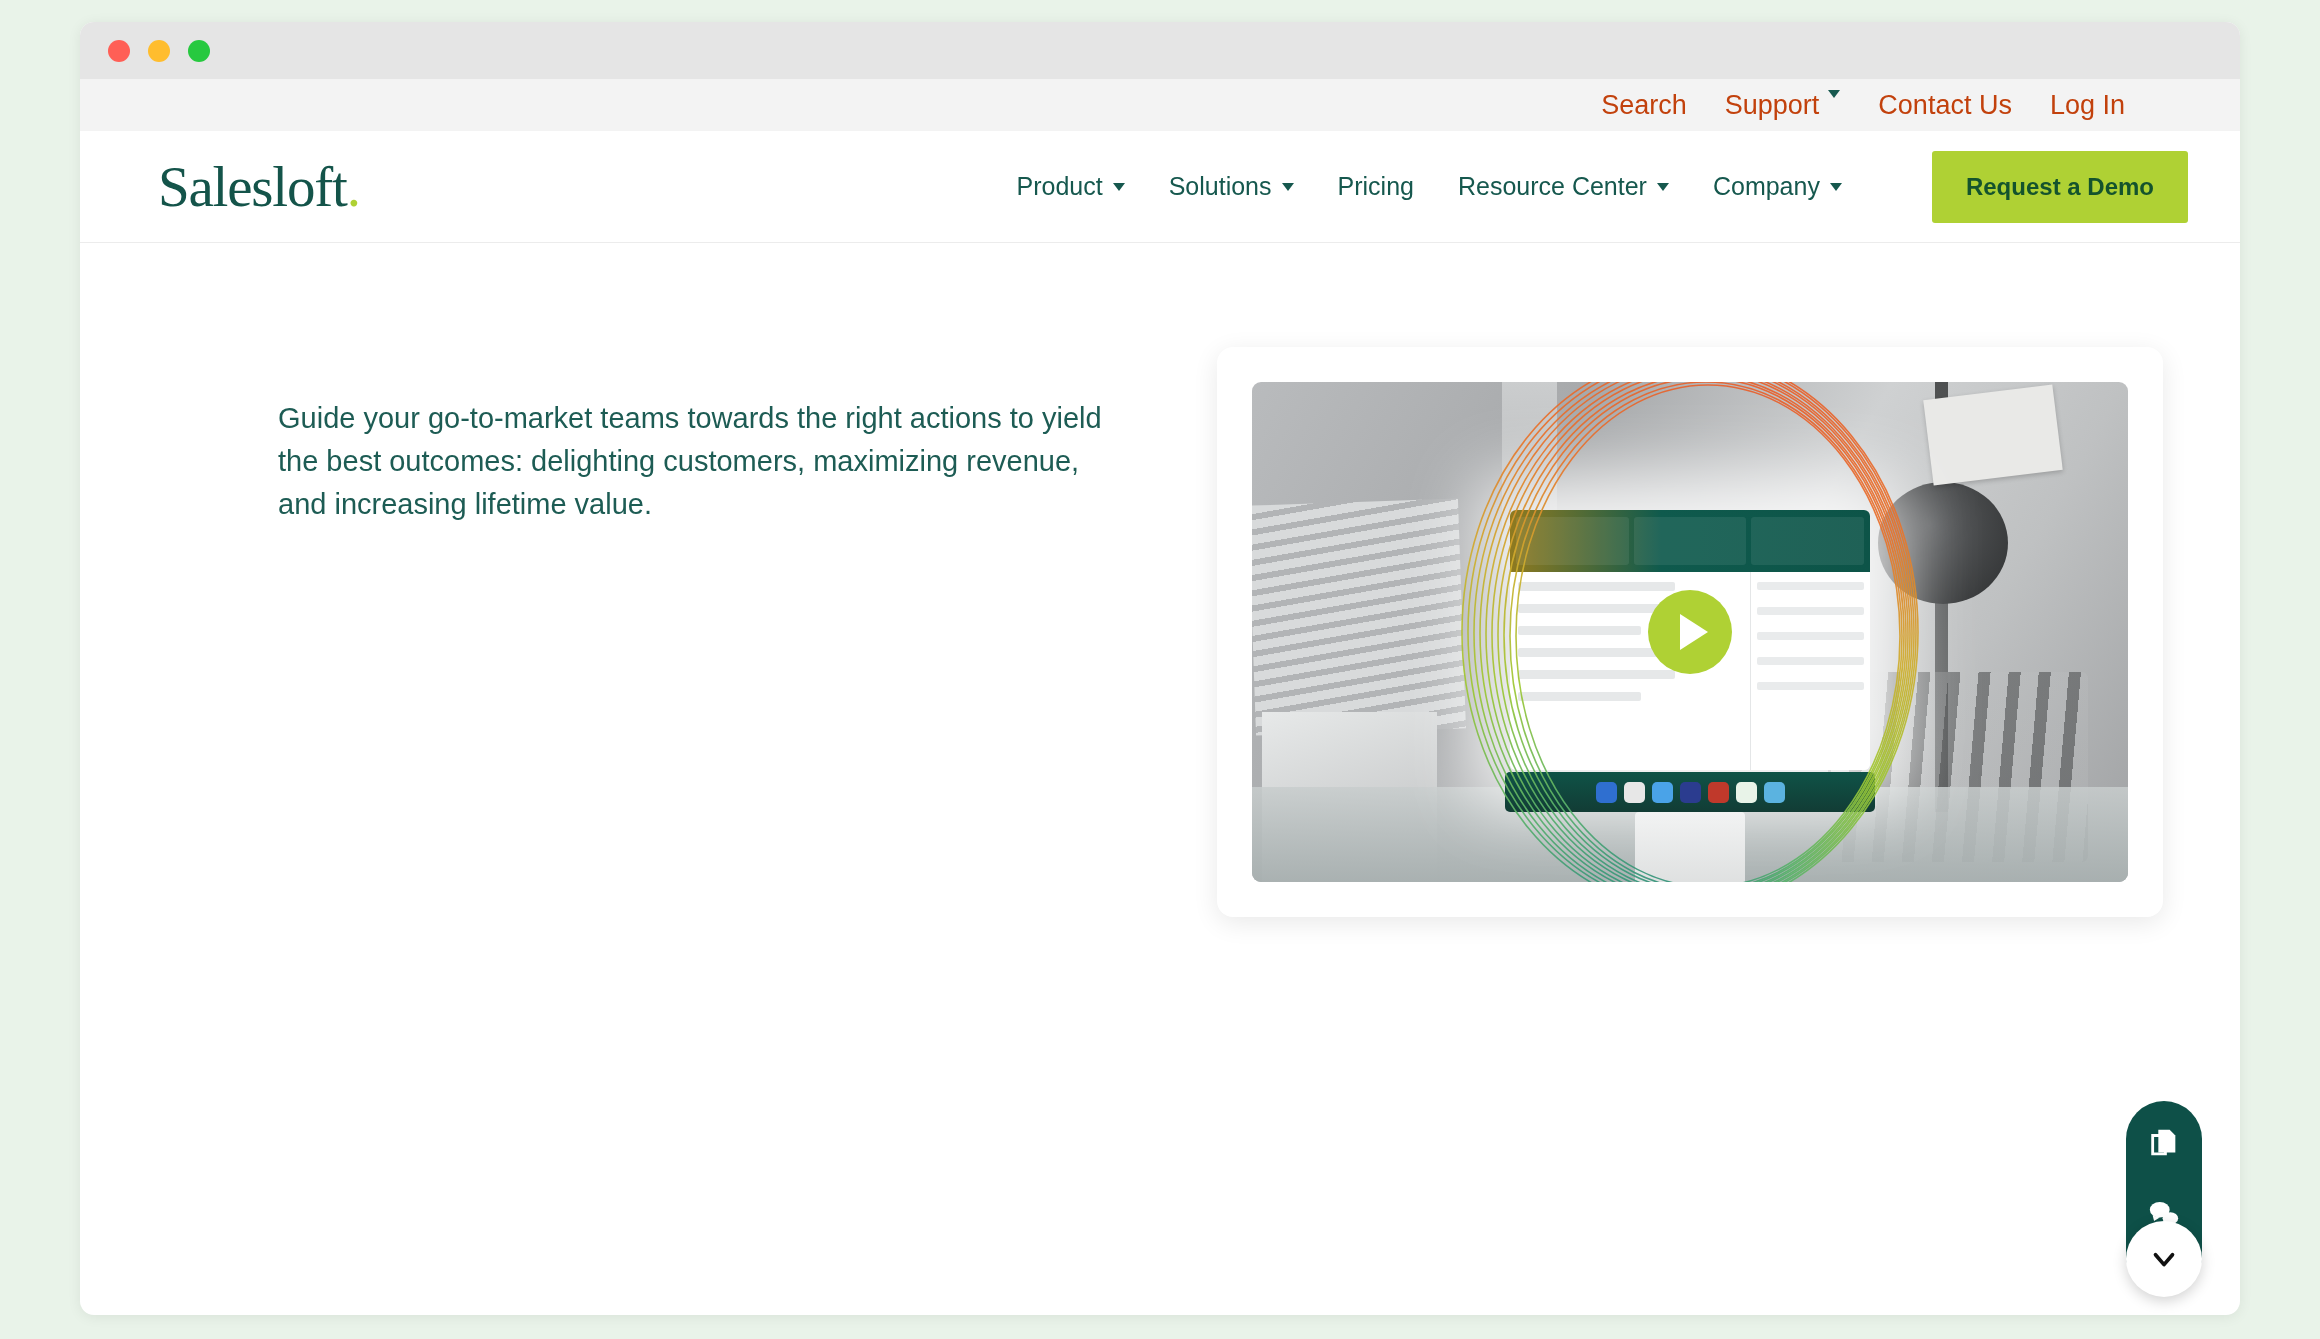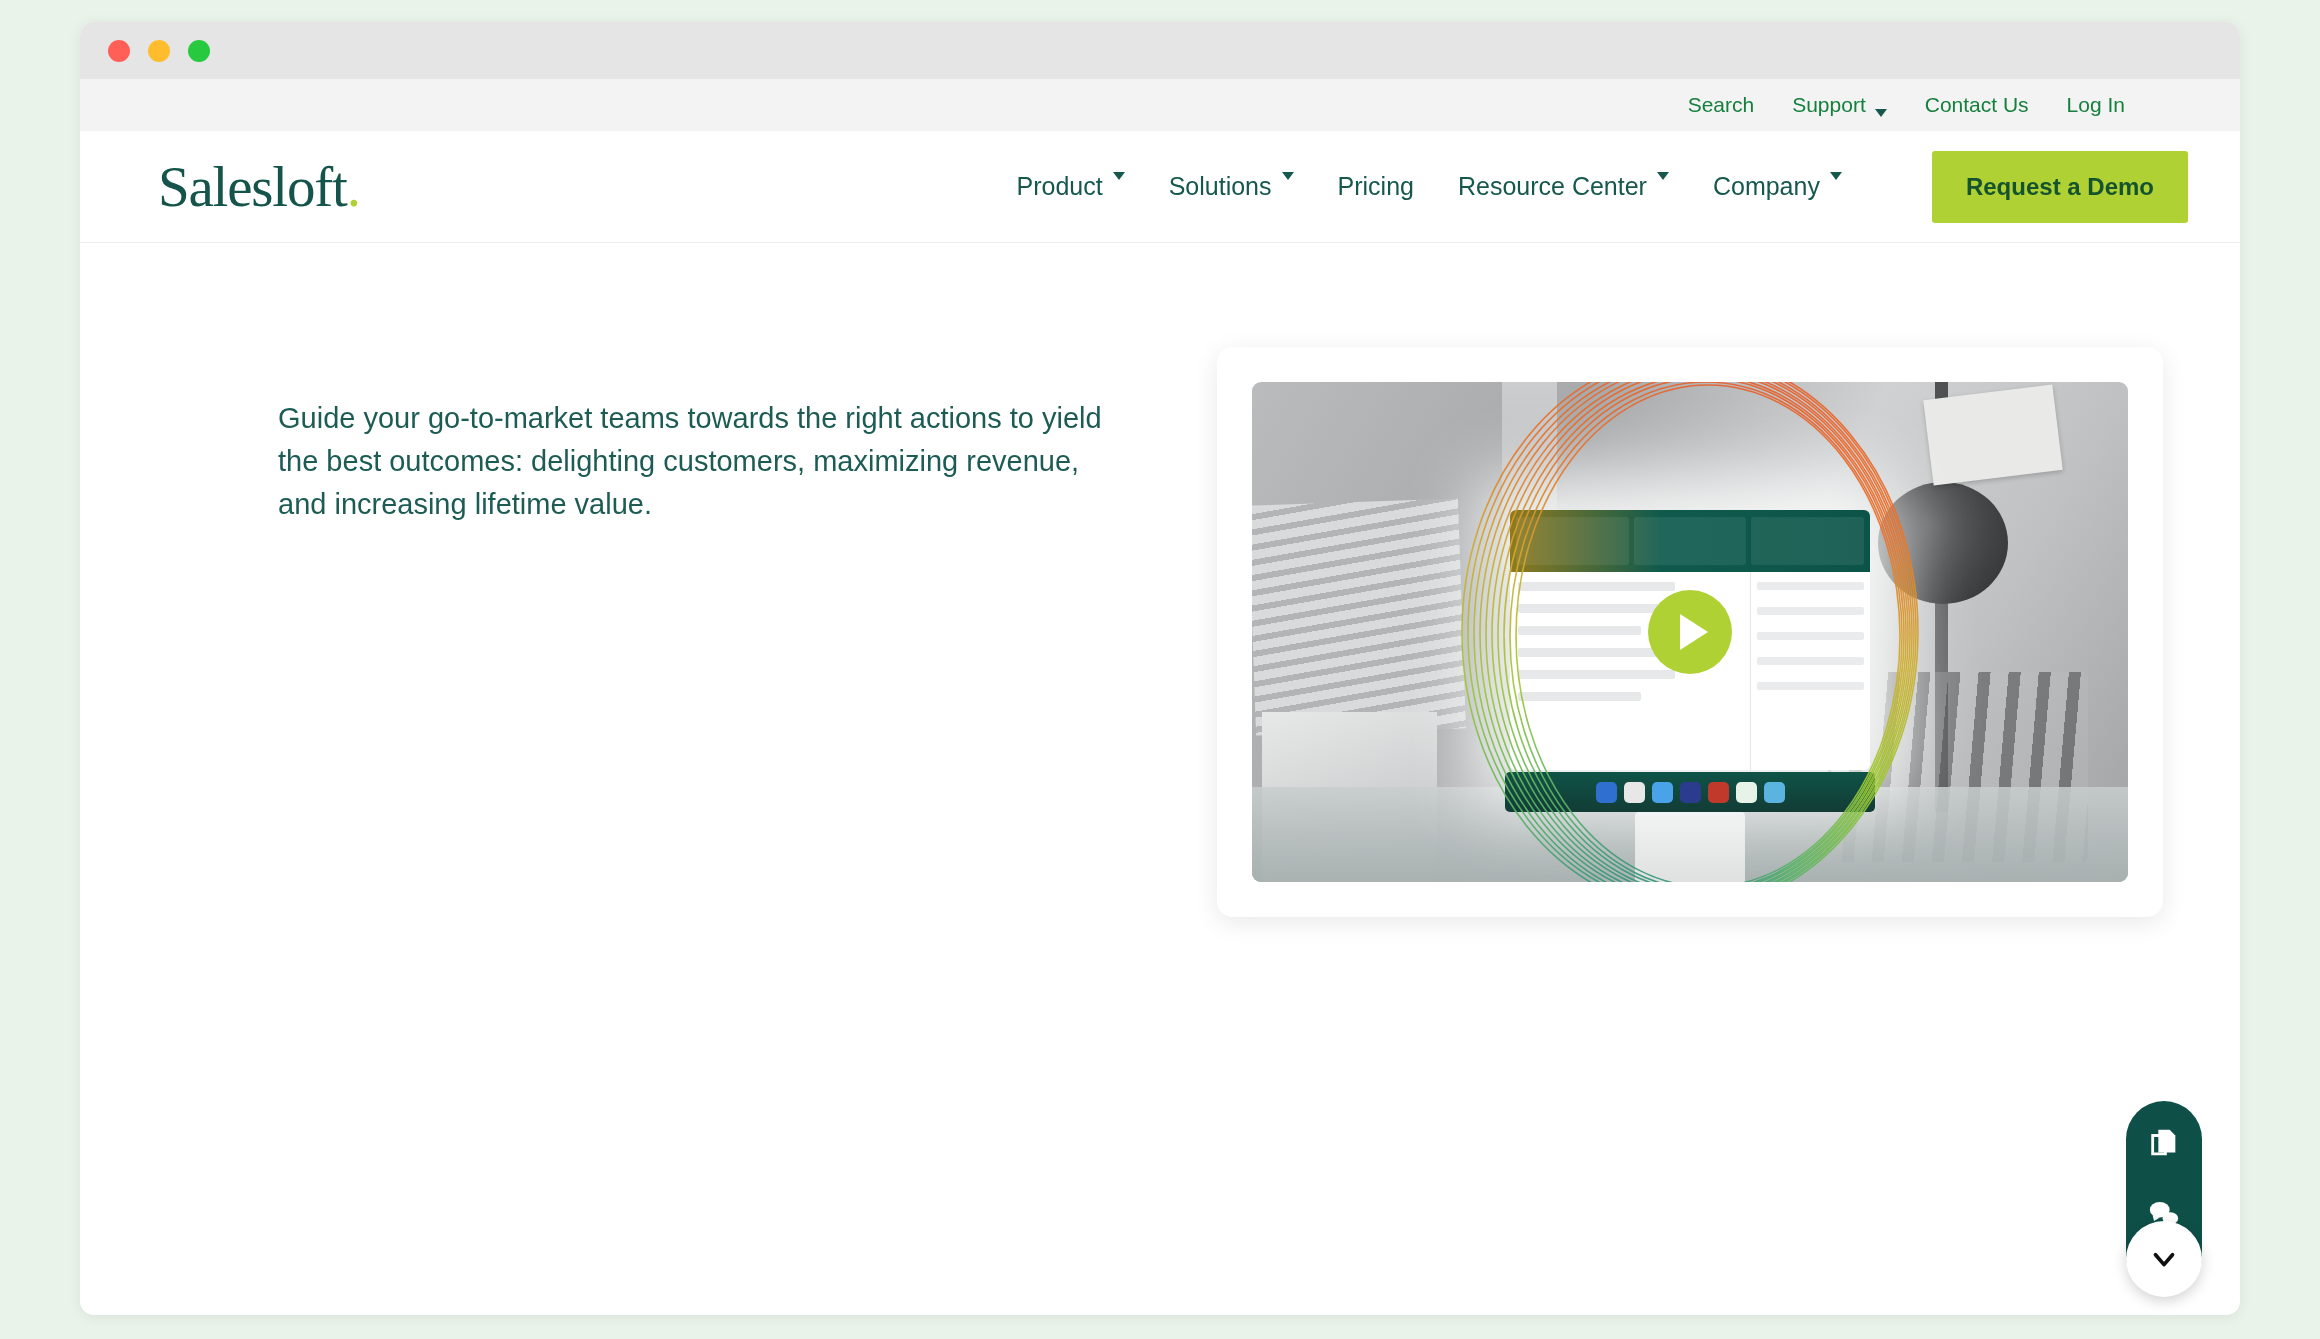--- a/index.html
+++ b/index.html
@@ -43,24 +43,24 @@
   .utility-bar {
     height: 52px;
     background: #f3f3f3;
     display: flex;
     align-items: center;
     justify-content: flex-end;
     padding-right: 115px;
     gap: 38px;
   }
   .util-link {
-    font-size: 21px;
-    color: #15803d;
-    display: flex;
-    align-items: flex-end;
+    font-size: 27px;
+    color: #c2410c;
+    display: flex;
+    align-items: flex-start;
     gap: 9px;
     cursor: pointer;
     white-space: nowrap;
   }
 
   .caret {
     width: 0; height: 0;
     border-left: 6.5px solid transparent;
     border-right: 6.5px solid transparent;
     border-top: 8px solid #16584e;
@@ -91,20 +91,21 @@
   .nav-links {
     margin-left: auto;
     display: flex;
     align-items: center;
     gap: 44px;
   }
   .nav-item {
     font-size: 25px;
     color: #16584e;
     display: flex;
+    align-items: center;
     gap: 10px;
     cursor: pointer;
     white-space: nowrap;
   }
 
   .btn-demo-nav {
     margin-left: 46px;
     background: #afd134;
     color: #14532d;
     font-size: 24px;

